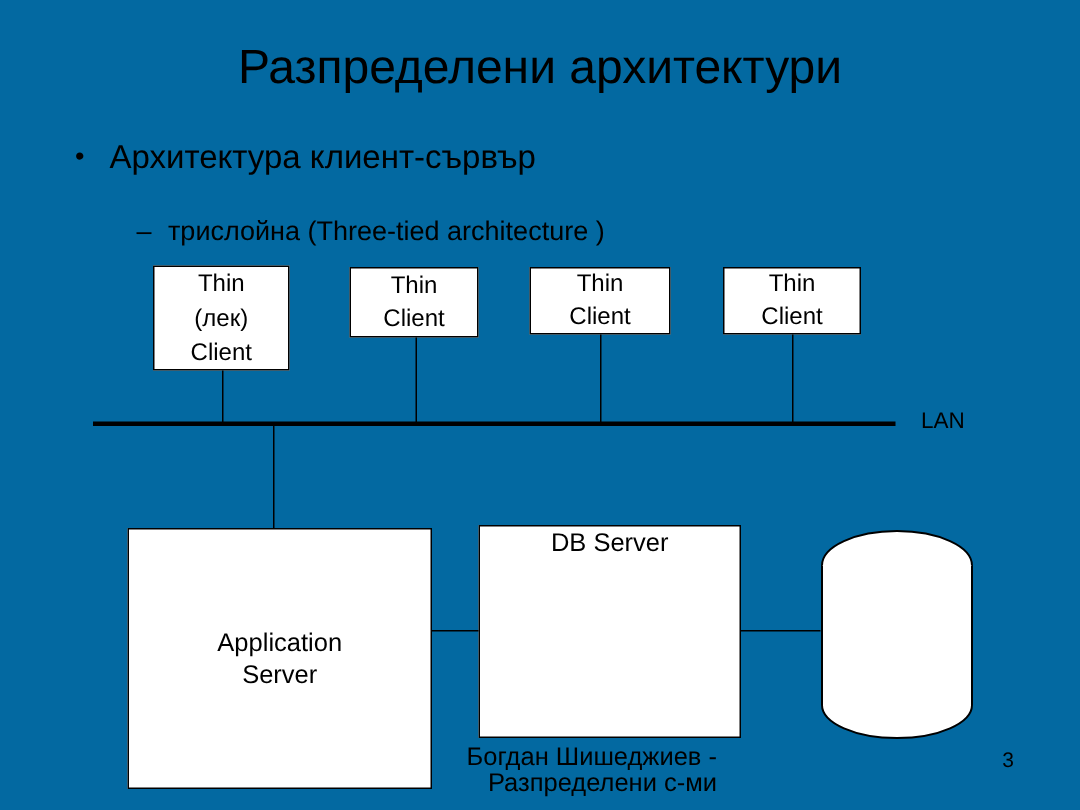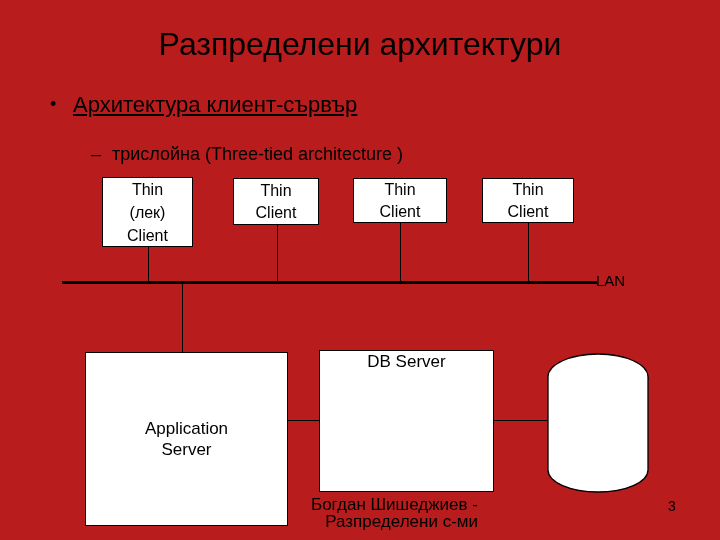--- a/index.html
+++ b/index.html
@@ -4,21 +4,21 @@
 <style>
   html, body {
     margin: 0;
     padding: 0;
     background: #ffffff;
   }
   .slide {
     position: relative;
     width: 720px;
     height: 540px;
-    background: #b91c1c;
+    background: #0369a1;
     color: #000000;
     font-family: "Liberation Sans", sans-serif;
     overflow: hidden;
   }
   .title {
     position: absolute;
     top: 27px;
     left: 0;
     width: 720px;
     text-align: center;
@@ -26,21 +26,20 @@
     line-height: 34px;
     white-space: nowrap;
   }
   .bullet-row {
     position: absolute;
     top: 91px;
     left: 50px;
     font-size: 22px;
     line-height: 27px;
     white-space: nowrap;
-    text-decoration: underline;
   }
   .bullet-row .marker {
     display: inline-block;
     width: 23px;
     font-size: 18px;
     vertical-align: top;
     line-height: 27px;
   }
   .subbullet-row {
     position: absolute;
@@ -98,21 +97,21 @@
   .conn-4 { left: 528px; top: 223px; height: 59px; }
   .conn-down { left: 182px; top: 284px; height: 68px; }
   .lan-bus {
     position: absolute;
     left: 62px; top: 281px;
     width: 535px; height: 3px;
     background: #000000;
   }
   .lan-label {
     position: absolute;
-    left: 596px; top: 272px;
+    left: 614px; top: 272px;
     font-size: 15px;
   }
   .conn-app-db { left: 288px; top: 420px; width: 31px; }
   .conn-db-cyl { left: 494px; top: 420px; width: 53px; }
   .cylinder {
     position: absolute;
     left: 546px; top: 352px;
     width: 105px; height: 141px;
   }
   .footer {

